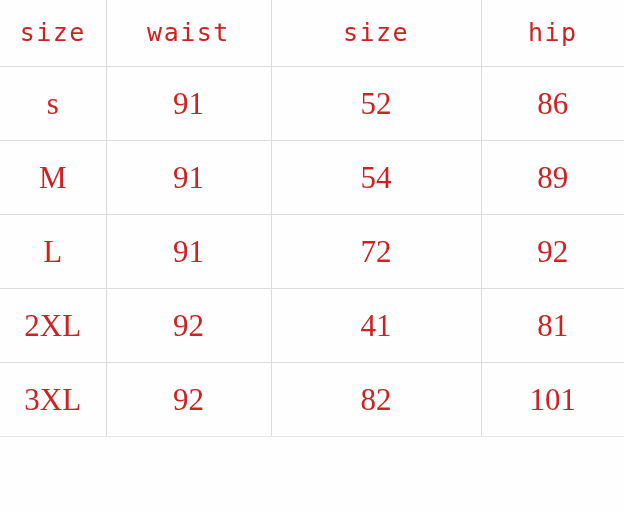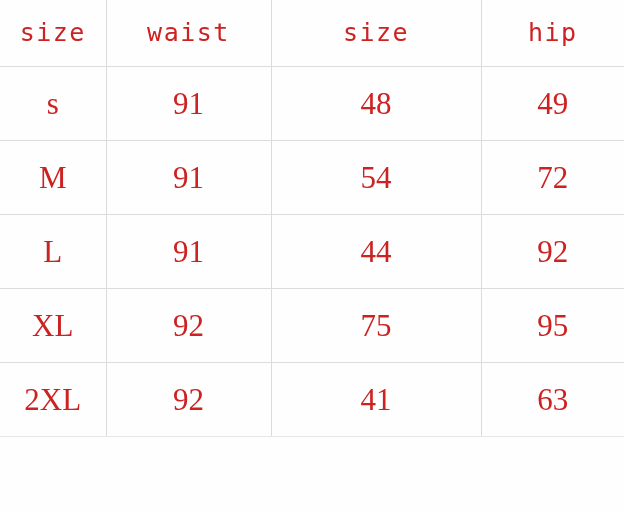--- a/index.html
+++ b/index.html
@@ -82,41 +82,41 @@
       <th>size</th>
       <th>waist</th>
       <th>size</th>
       <th>hip</th>
     </tr>
   </thead>
   <tbody>
     <tr>
       <td>s</td>
       <td>91</td>
-      <td>48</td>
-      <td>49</td>
+      <td>52</td>
+      <td>86</td>
     </tr>
     <tr>
       <td>M</td>
       <td>91</td>
       <td>54</td>
-      <td>72</td>
+      <td>89</td>
     </tr>
     <tr>
       <td>L</td>
       <td>91</td>
-      <td>44</td>
+      <td>72</td>
       <td>92</td>
-    </tr>
-    <tr>
-      <td>XL</td>
-      <td>92</td>
-      <td>75</td>
-      <td>95</td>
     </tr>
     <tr>
       <td>2XL</td>
       <td>92</td>
       <td>41</td>
-      <td>63</td>
+      <td>81</td>
+    </tr>
+    <tr>
+      <td>3XL</td>
+      <td>92</td>
+      <td>82</td>
+      <td>101</td>
     </tr>
   </tbody>
 </table>
 
 </body></html>

